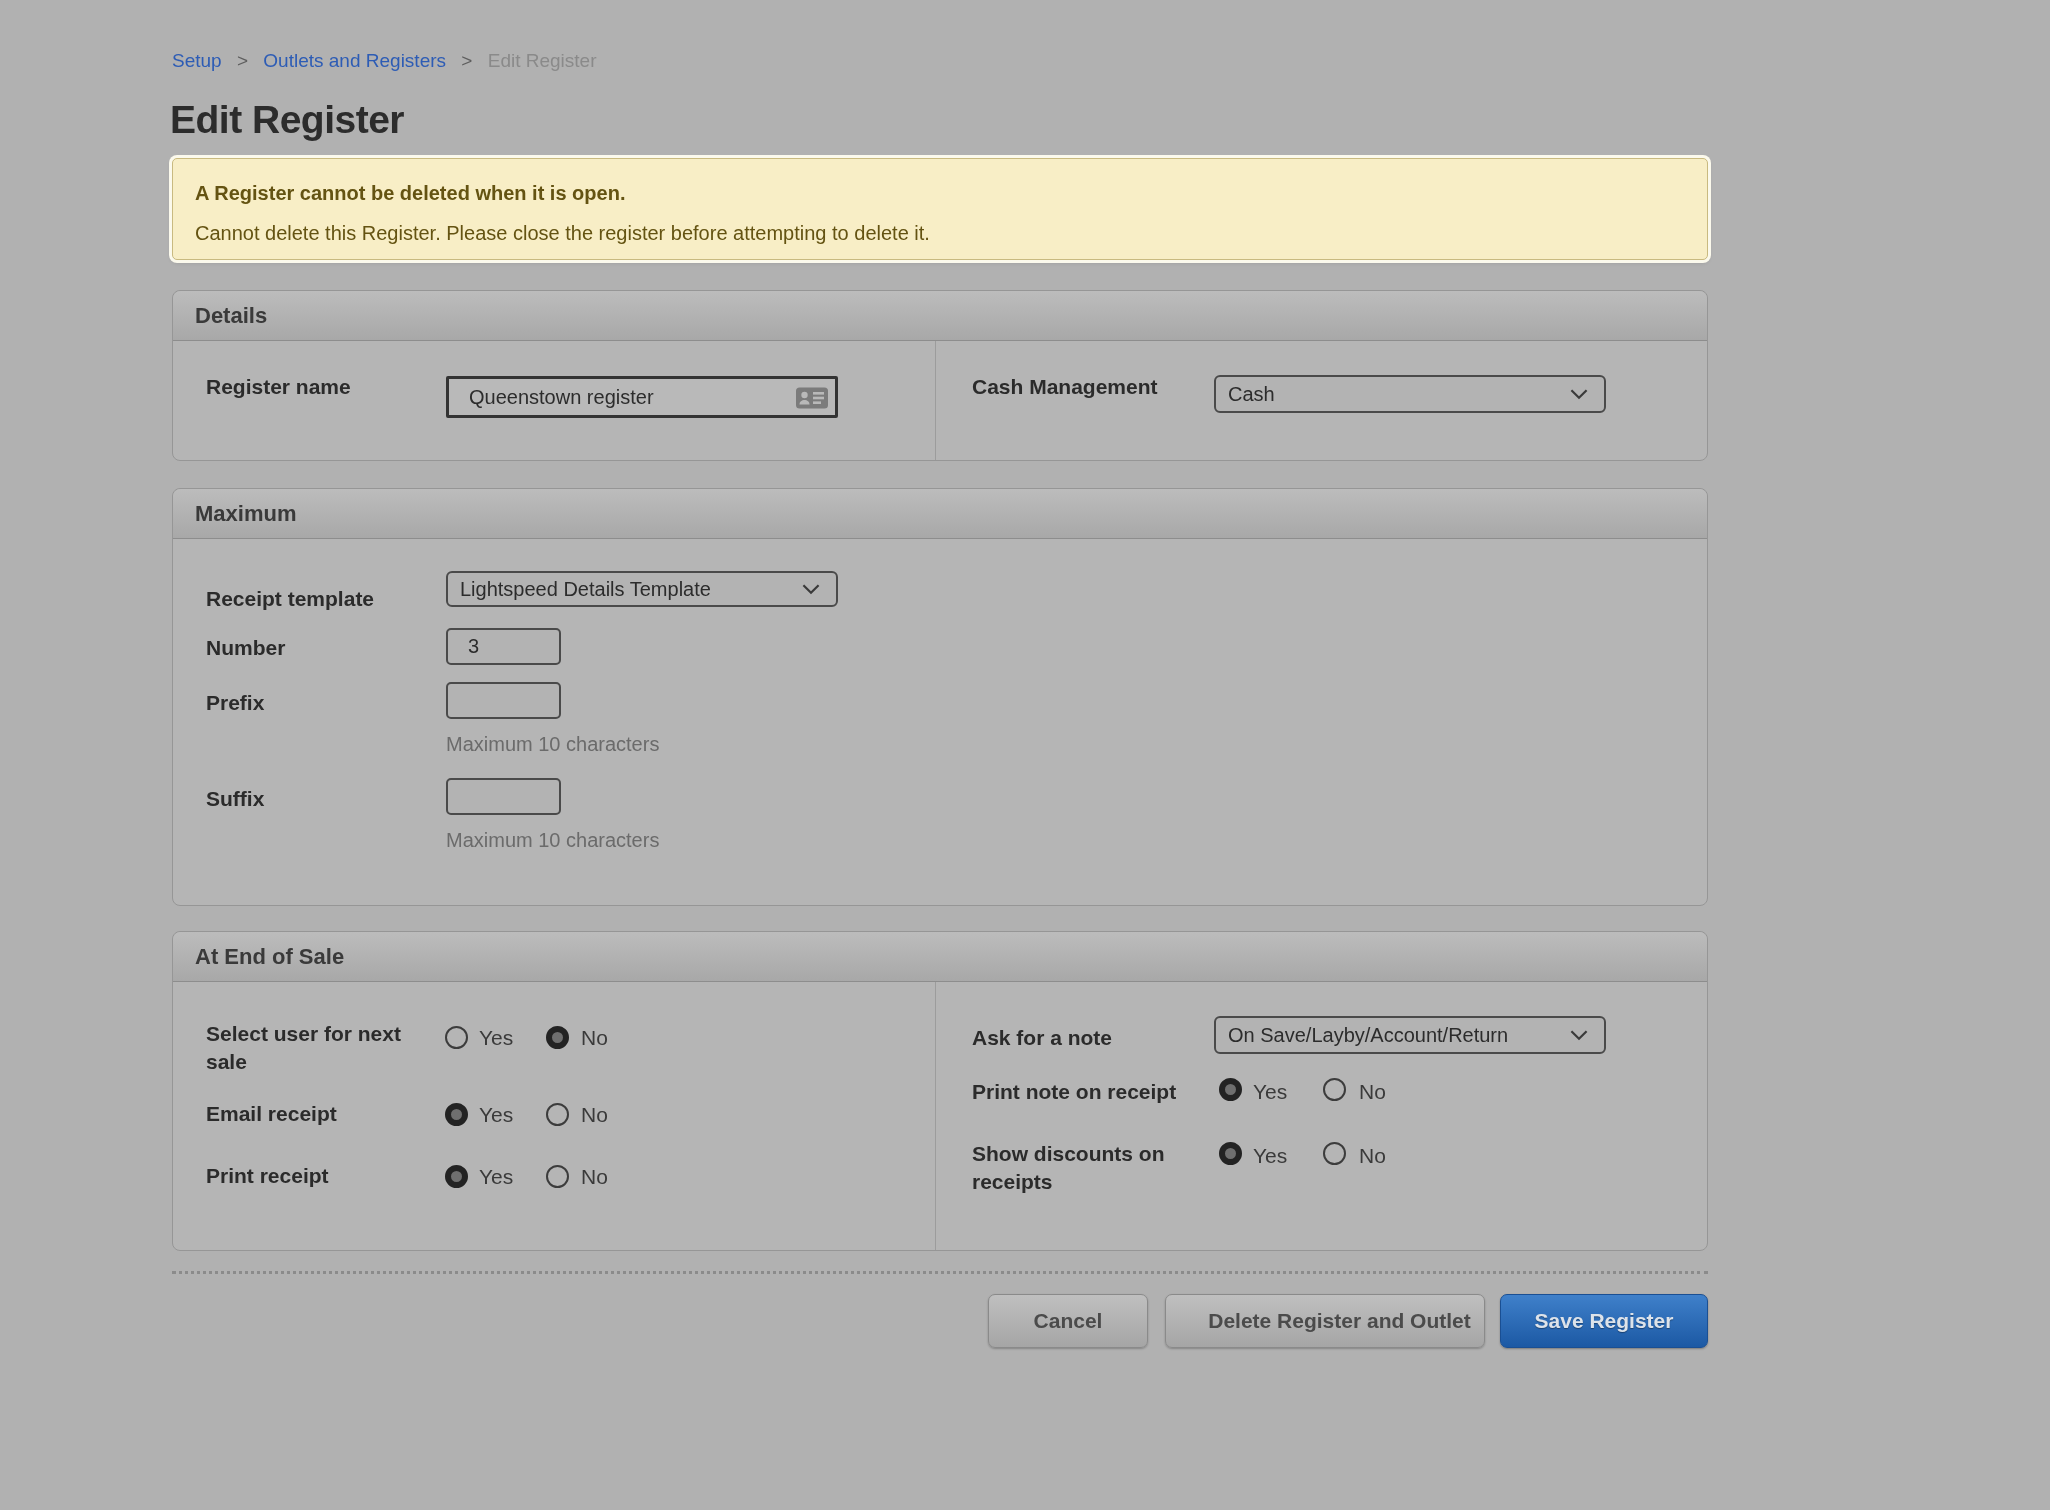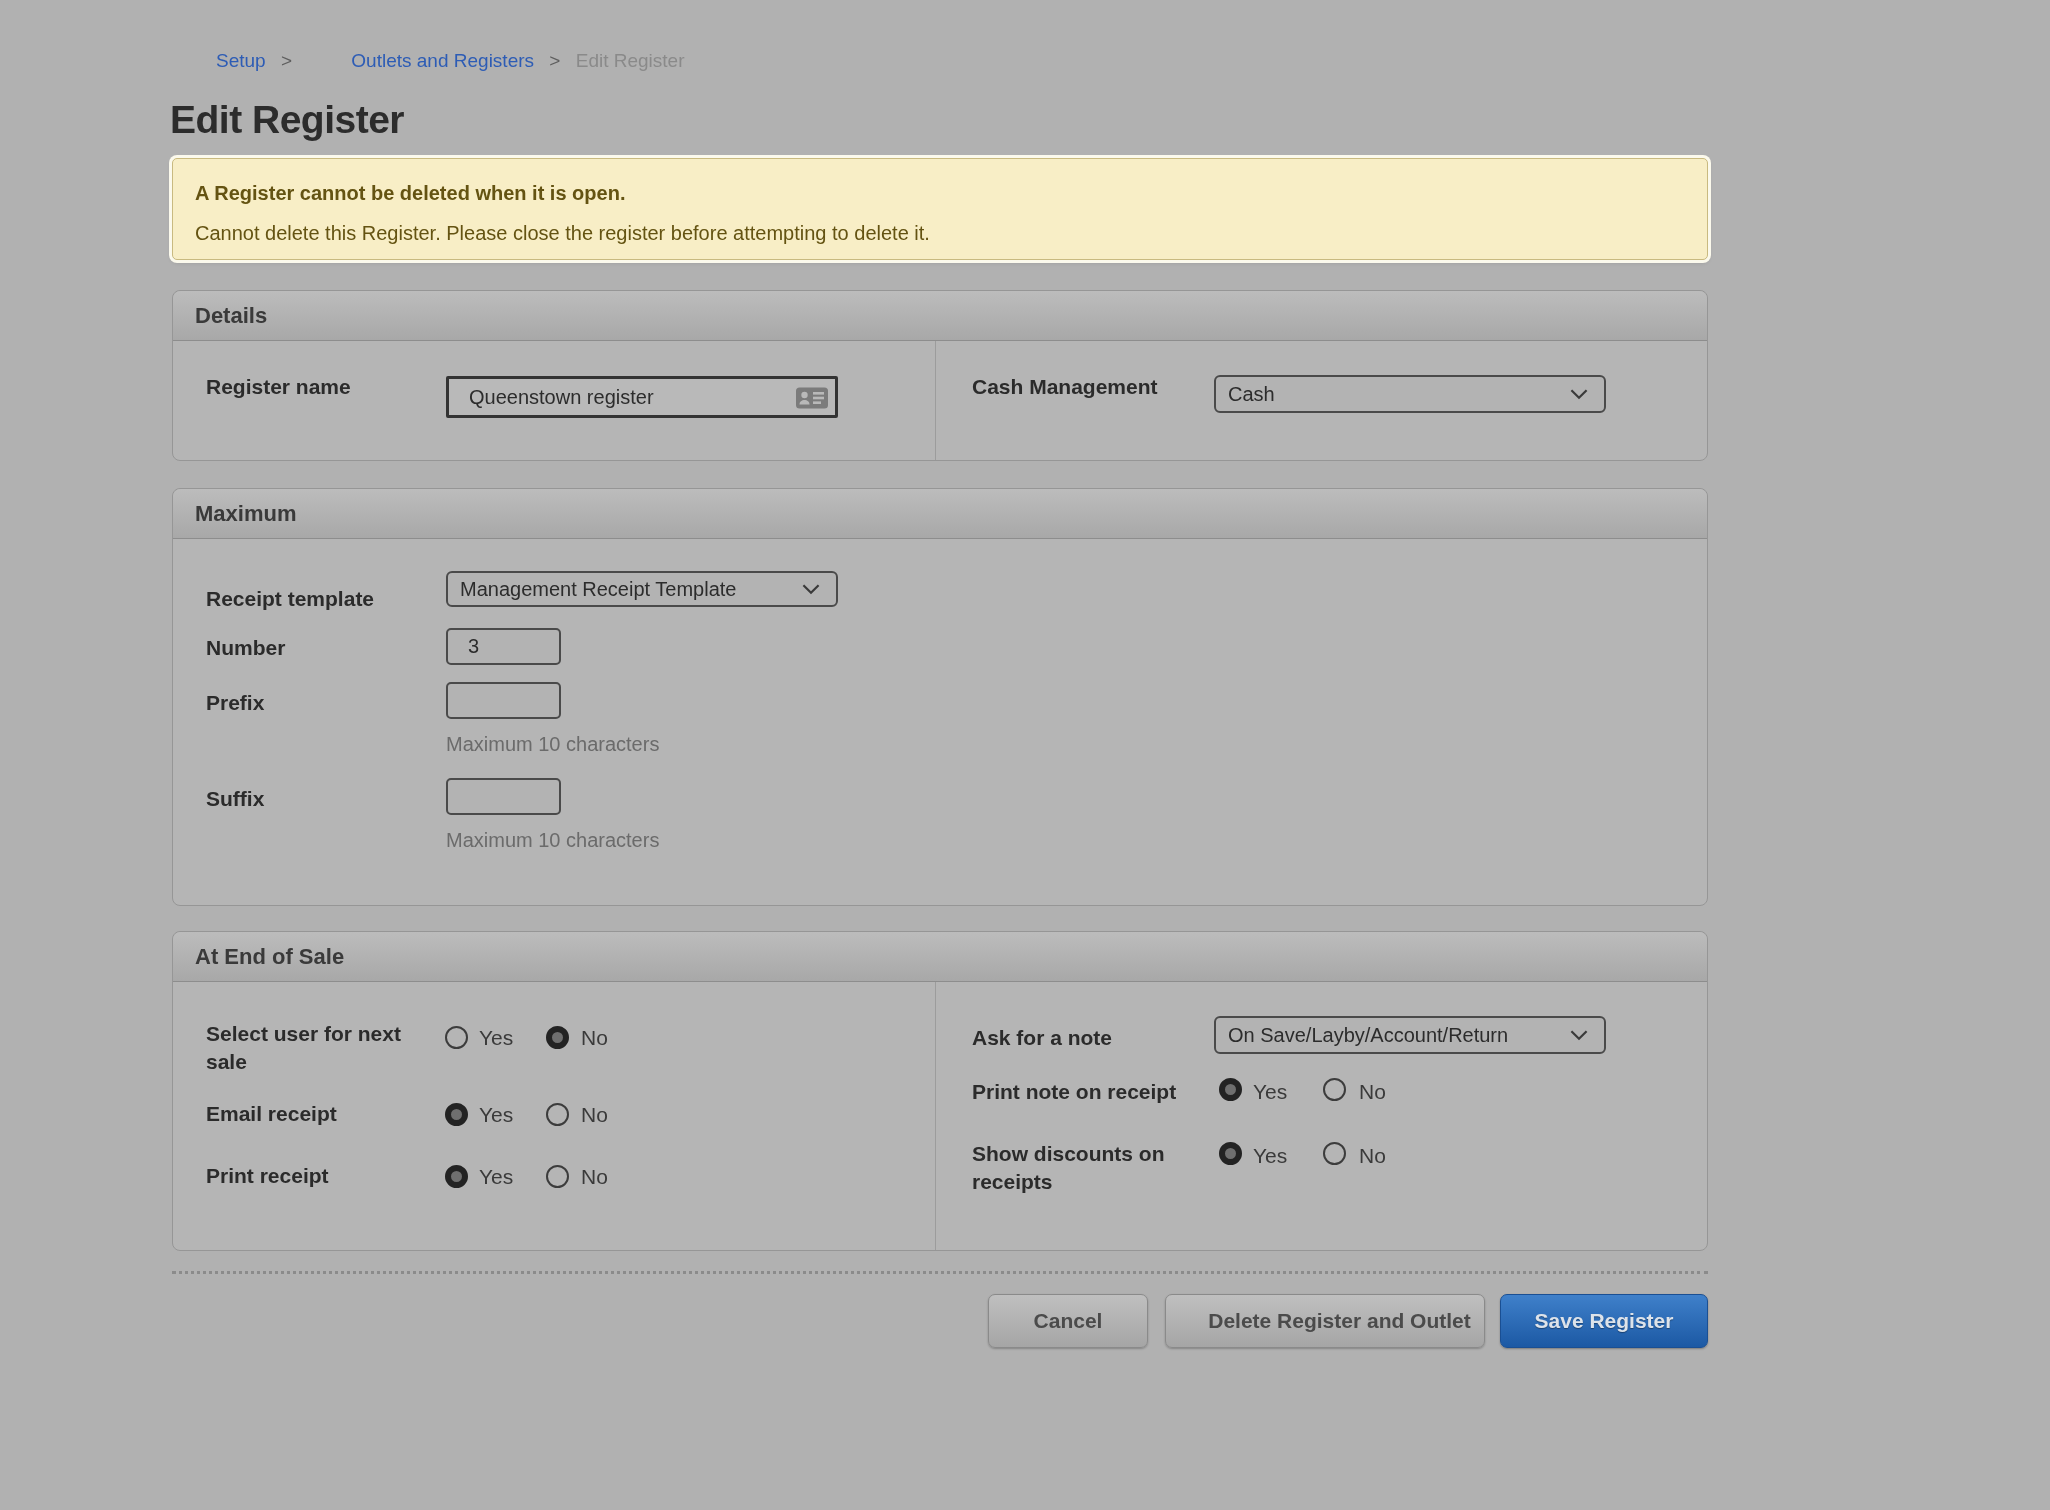--- a/index.html
+++ b/index.html
@@ -6,21 +6,21 @@
   body{
     width:2050px;height:1510px;
     background:#b1b1b1;
     font-family:"Liberation Sans", sans-serif;
     position:relative;
     -webkit-font-smoothing:antialiased;
   }
   .abs{position:absolute;}
   
   .breadcrumb{left:172px;top:50px;font-size:19px;white-space:nowrap;}
-  .crumb-link{color:#2d5cb5;text-decoration:none;cursor:pointer;margin-left:44px;}
+  .crumb-link{color:#2d5cb5;text-decoration:none;cursor:pointer;}
   .crumb-sep{color:#5e5e5e;margin:0 10px;}
   .crumb-current{color:#8a8a8a;}
   
   .page-title{left:170px;top:98px;font-size:39px;font-weight:bold;color:#2c2c2c;letter-spacing:-0.5px;margin:0;}
   
   .warning{
     left:172px;top:158px;width:1536px;height:102px;box-sizing:border-box;
     background:#f8eec6;border:1px solid #c9ba80;border-radius:5px;
     box-shadow:0 0 0 3px #fbf9ec, 0 2px 5px rgba(0,0,0,0.18);
   }
@@ -126,21 +126,21 @@
         <polyline points="5,8.5 12,15.5 19,8.5" fill="none" stroke="#3a3a3a" stroke-width="2"></polyline>
       </svg>
   </div>
 </div>
 
 <div class="abs panel" style="top:488px;height:418px;">
   <div class="panel-header">Maximum</div>
 
   <div class="field-label" style="left:33px;top:96px;">Receipt template</div>
   <div class="select" style="left:273px;top:82px;width:392px;height:36px;">
-    <span class="select-value">Management Receipt Template</span>
+    <span class="select-value">Lightspeed Details Template</span>
     <svg width="26" height="26" viewBox="0 0 24 24">
         <polyline points="5,8.5 12,15.5 19,8.5" fill="none" stroke="#3a3a3a" stroke-width="2"></polyline>
       </svg>
   </div>
 
   <div class="field-label" style="left:33px;top:145px;">Number</div>
   <input class="text-input" style="left: 273px; top: 139px; width: 115px; height: 37px;" value="3">
 
   <div class="field-label" style="left:33px;top:200px;">Prefix</div>
   <input class="text-input" style="left: 273px; top: 193px; width: 115px; height: 37px;" value="">

